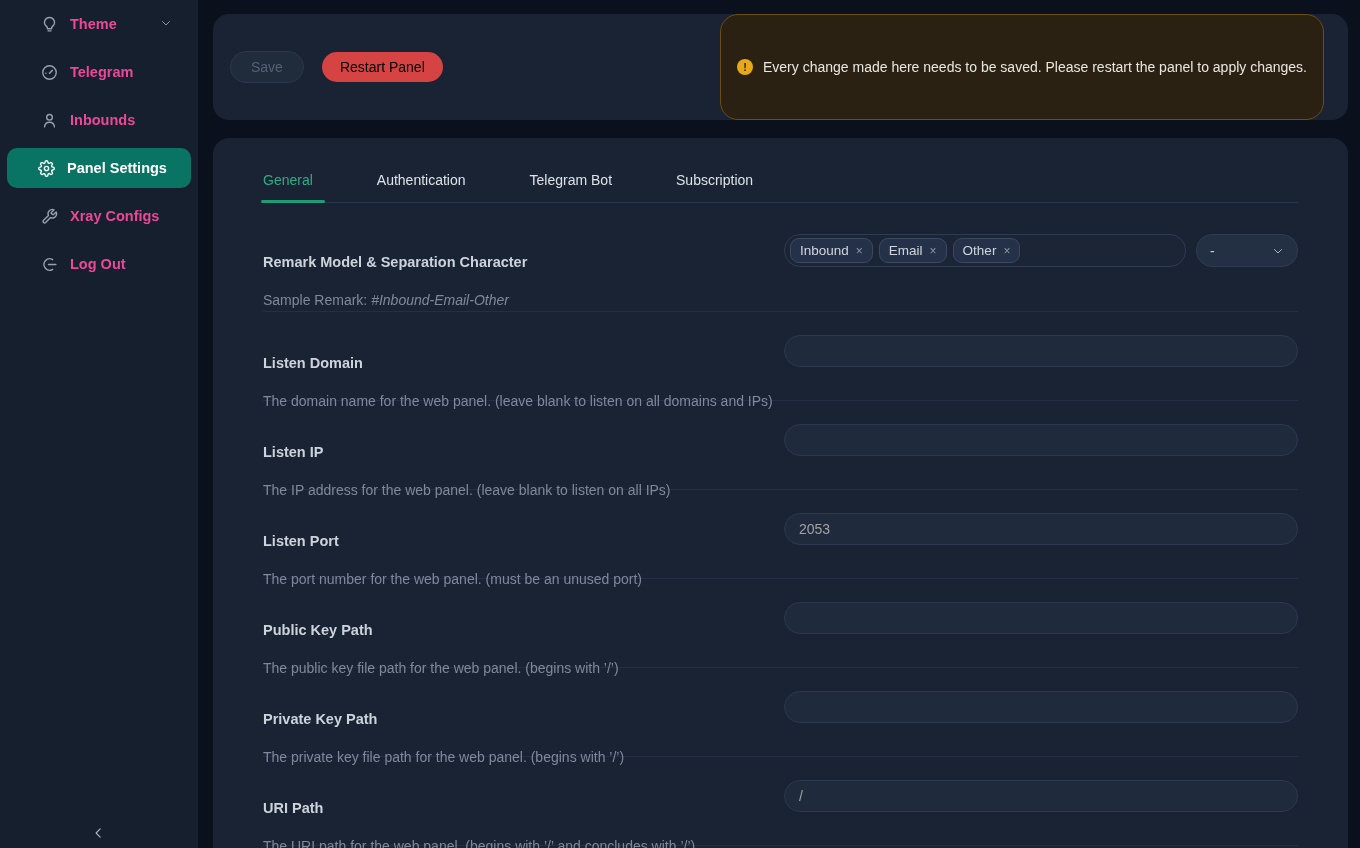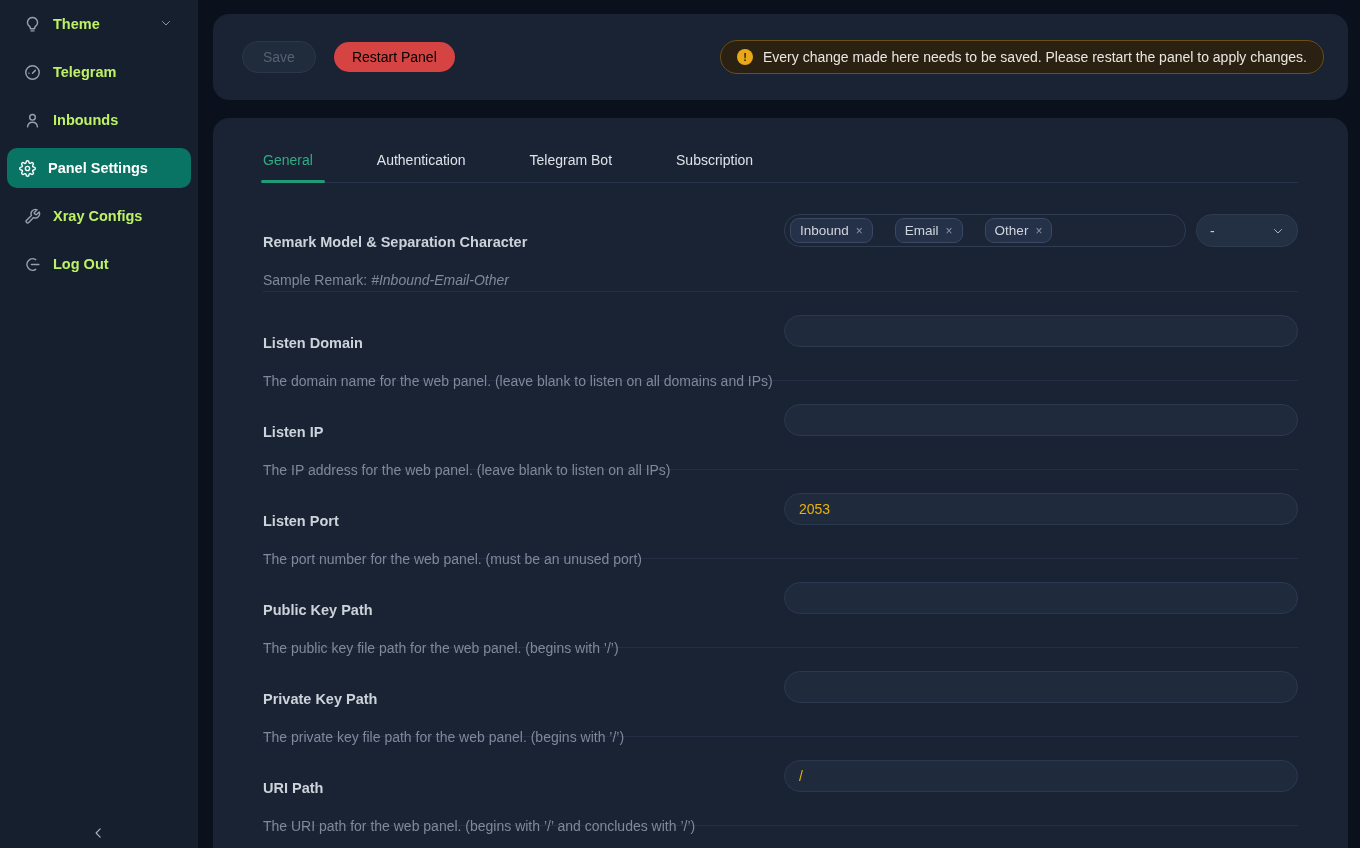--- a/index.html
+++ b/index.html
@@ -11,43 +11,43 @@
     display:flex;
   }
   
   .sidebar {
     width:198px; height:848px; background:#161f2d;
     padding-top:4px; position:relative; flex:0 0 auto;
     display:flex; flex-direction:column; gap:8px;
   }
   .nav-item {
     height:40px; display:flex; align-items:center;
-    padding-left:24px; cursor:pointer;
-    color:#bef264; font-size:14.5px; font-weight:600;
+    padding-left:41px; cursor:pointer;
+    color:#ec4899; font-size:14.5px; font-weight:600;
   }
   .nav-item .ico { width:17px; height:17px; margin-right:12px; display:flex; align-items:center; justify-content:center; color:#97a1ae; }
   .nav-item .ico svg { width:17px; height:17px; stroke:#97a1ae; }
   .nav-item.active {
     background:#0a7464; border-radius:10px; margin:0 7px;
-    padding-left:12px; color:#ffffff;
+    padding-left:31px; color:#ffffff;
   }
   .nav-item.active .ico svg { stroke:#ffffff; }
   .theme-chevron { margin-left:auto; margin-right:26px; }
   .theme-chevron svg { width:12px; height:12px; stroke:#8a94a2; }
   .collapse-btn {
     position:absolute; bottom:4px; left:88px; width:22px; height:22px;
     display:flex; align-items:center; justify-content:center; cursor:pointer;
   }
   .collapse-btn svg { width:14px; height:14px; stroke:#aab3bf; }
   
   .content { flex:1; padding:14px 12px 0 15px; }
   .card { background:#1a2333; border-radius:16px; }
   .topbar {
-    height:86px; display:flex; align-items:center;
-    padding:0 24px 0 29px; justify-content:space-between;
+    height:106px; display:flex; 
+    padding:0 24px 0 17px; justify-content:space-between;
   }
   .btn {
     border:none; font-family:inherit; font-size:14px; cursor:pointer;
     border-radius:16px; padding:7px 20px; font-weight:400;
   }
   .btn-save {
     background:#202b3b; color:#566173; border:1px solid #2b374a; cursor:not-allowed;
   }
   .btn-restart { background:#d54343; color:#000000; margin-left:18px; padding:7px 18px; }
   .alert {
@@ -78,26 +78,26 @@
   }
   .row.first { height:109px; padding-top:31px; }
   .labels { max-width:540px; }
   .f-label { font-size:14.5px; font-weight:700; color:#ccd3da;margin-top:20px; }
   .f-desc { font-size:14px; color:#7e8999; margin-top:22px; }
   .f-desc .italic { font-style:italic; }
   .controls { width:514px; flex:0 0 auto; display:flex; }
   .text-input {
     width:100%; height:32px; border-radius:16px;
     background:#1f2b3d; border:1px solid #2a3850;
-    color:#eab308; font-size:14px; font-family:inherit;
+    color:#a3a3a3; font-size:14px; font-family:inherit;
     padding:0 14px; outline:none;
   }
   .tags-box {
     flex:1; height:33px; border:1px solid #2e3c52; border-radius:16px;
-    background:#1b2535; display:flex; align-items:center; gap:22px;
+    background:#1b2535; display:flex; align-items:center; gap:6px;
     padding:0 5px; cursor:text;
   }
   .tag {
     display:inline-flex; align-items:center; gap:7px;
     background:#243148; border:1px solid #3a4961; border-radius:9px;
     height:25px; padding:0 9px; font-size:13.5px; color:#cfd5dc;
   }
   .tag .x { color:#8b95a3; font-size:12px; cursor:pointer; }
   .select {
     width:102px; height:33px; margin-left:10px; flex:0 0 auto;

